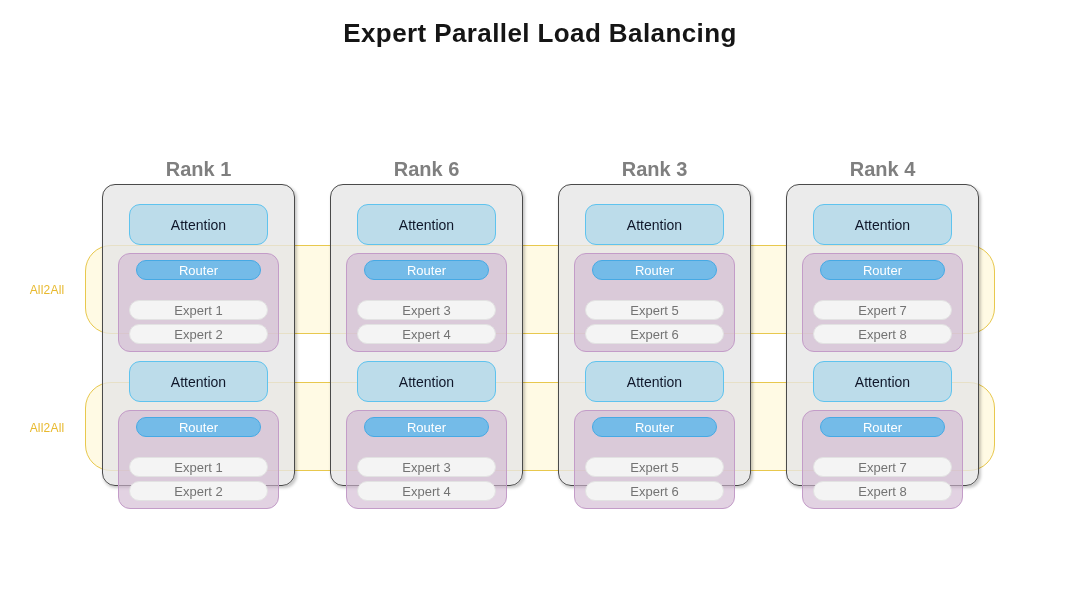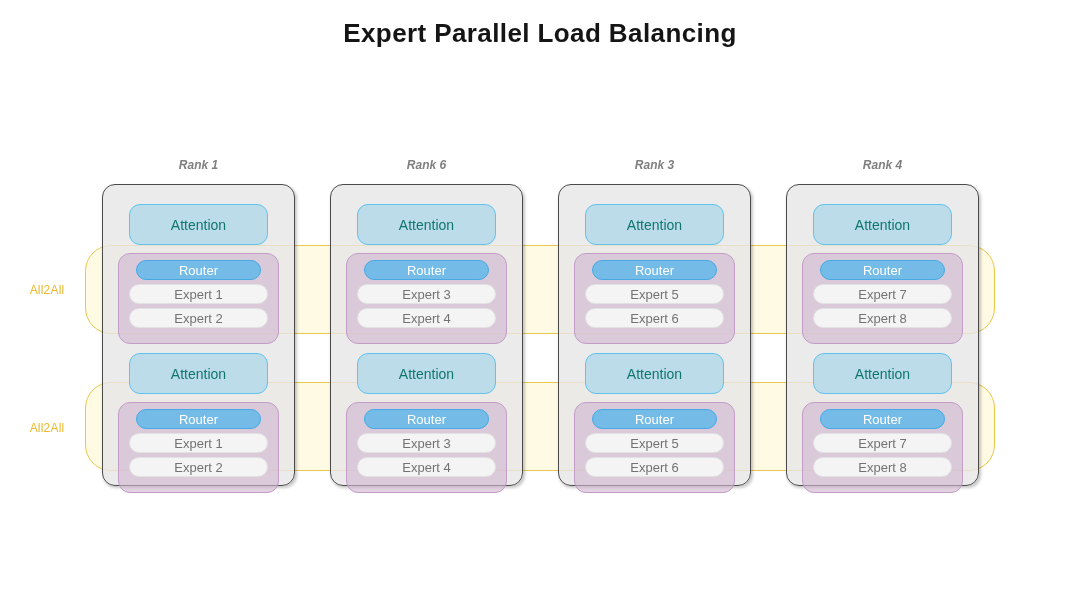--- a/index.html
+++ b/index.html
@@ -73,24 +73,23 @@
   .rank-column.col-1 { left: 330px; }
   .rank-column.col-2 { left: 558px; }
   .rank-column.col-3 { left: 786px; }
 
   .rank-title {
     position: absolute;
     top: 0;
     left: 0;
     width: 193px;
     text-align: center;
-    font-size: 12px;
+    font-size: 20px;
     font-weight: bold;
     color: #7f7f7f;
-    font-style: italic;
   }
 
   .rank-box {
     position: absolute;
     top: 26px;
     left: 0;
     width: 193px;
     height: 302px;
     box-sizing: border-box;
     background: rgba(230, 230, 230, 0.80);
@@ -112,41 +111,41 @@
   
   .attention-box {
     position: relative;
     margin: 0 auto;
     width: 139px;
     height: 41px;
     box-sizing: border-box;
     background: #bcdcea;
     border: 1.6px solid #5fc3ee;
     border-radius: 11px;
-    color: #0f766e;
+    color: #0f172a;
     font-size: 14px;
     display: flex;
     align-items: center;
     justify-content: center;
   }
 
   
   .moe-group {
     position: relative;
     margin: 8px auto 0 auto;
     width: 161px;
     box-sizing: border-box;
     background: rgba(208, 183, 208, 0.62);
     border: 1.4px solid #c39cc8;
     border-radius: 12px;
     padding: 6px 0 7px 0;
   }
 
   .router-box {
-    margin: 0 auto 4px auto;
+    margin: 0 auto 20px auto;
     width: 125px;
     height: 20px;
     box-sizing: border-box;
     background: #74bbe8;
     border: 1.3px solid #46a9e4;
     border-radius: 10px;
     color: #ffffff;
     font-size: 13px;
     display: flex;
     align-items: center;
@@ -160,21 +159,21 @@
     box-sizing: border-box;
     background: #f4f4f4;
     border: 1px solid #e2e2e2;
     border-radius: 10px;
     color: #737373;
     font-size: 13px;
     display: flex;
     align-items: center;
     justify-content: center;
   }
-  .expert-box:last-child { margin-bottom: 8px; }
+  .expert-box:last-child { margin-bottom: 0; }
 
   .spacer-attention { margin-top: 9px; }
 </style>
 </head>
 <body>
 
 <div id="diagram-title">Expert Parallel Load Balancing</div>
 
 <div id="diagram-canvas">
 

